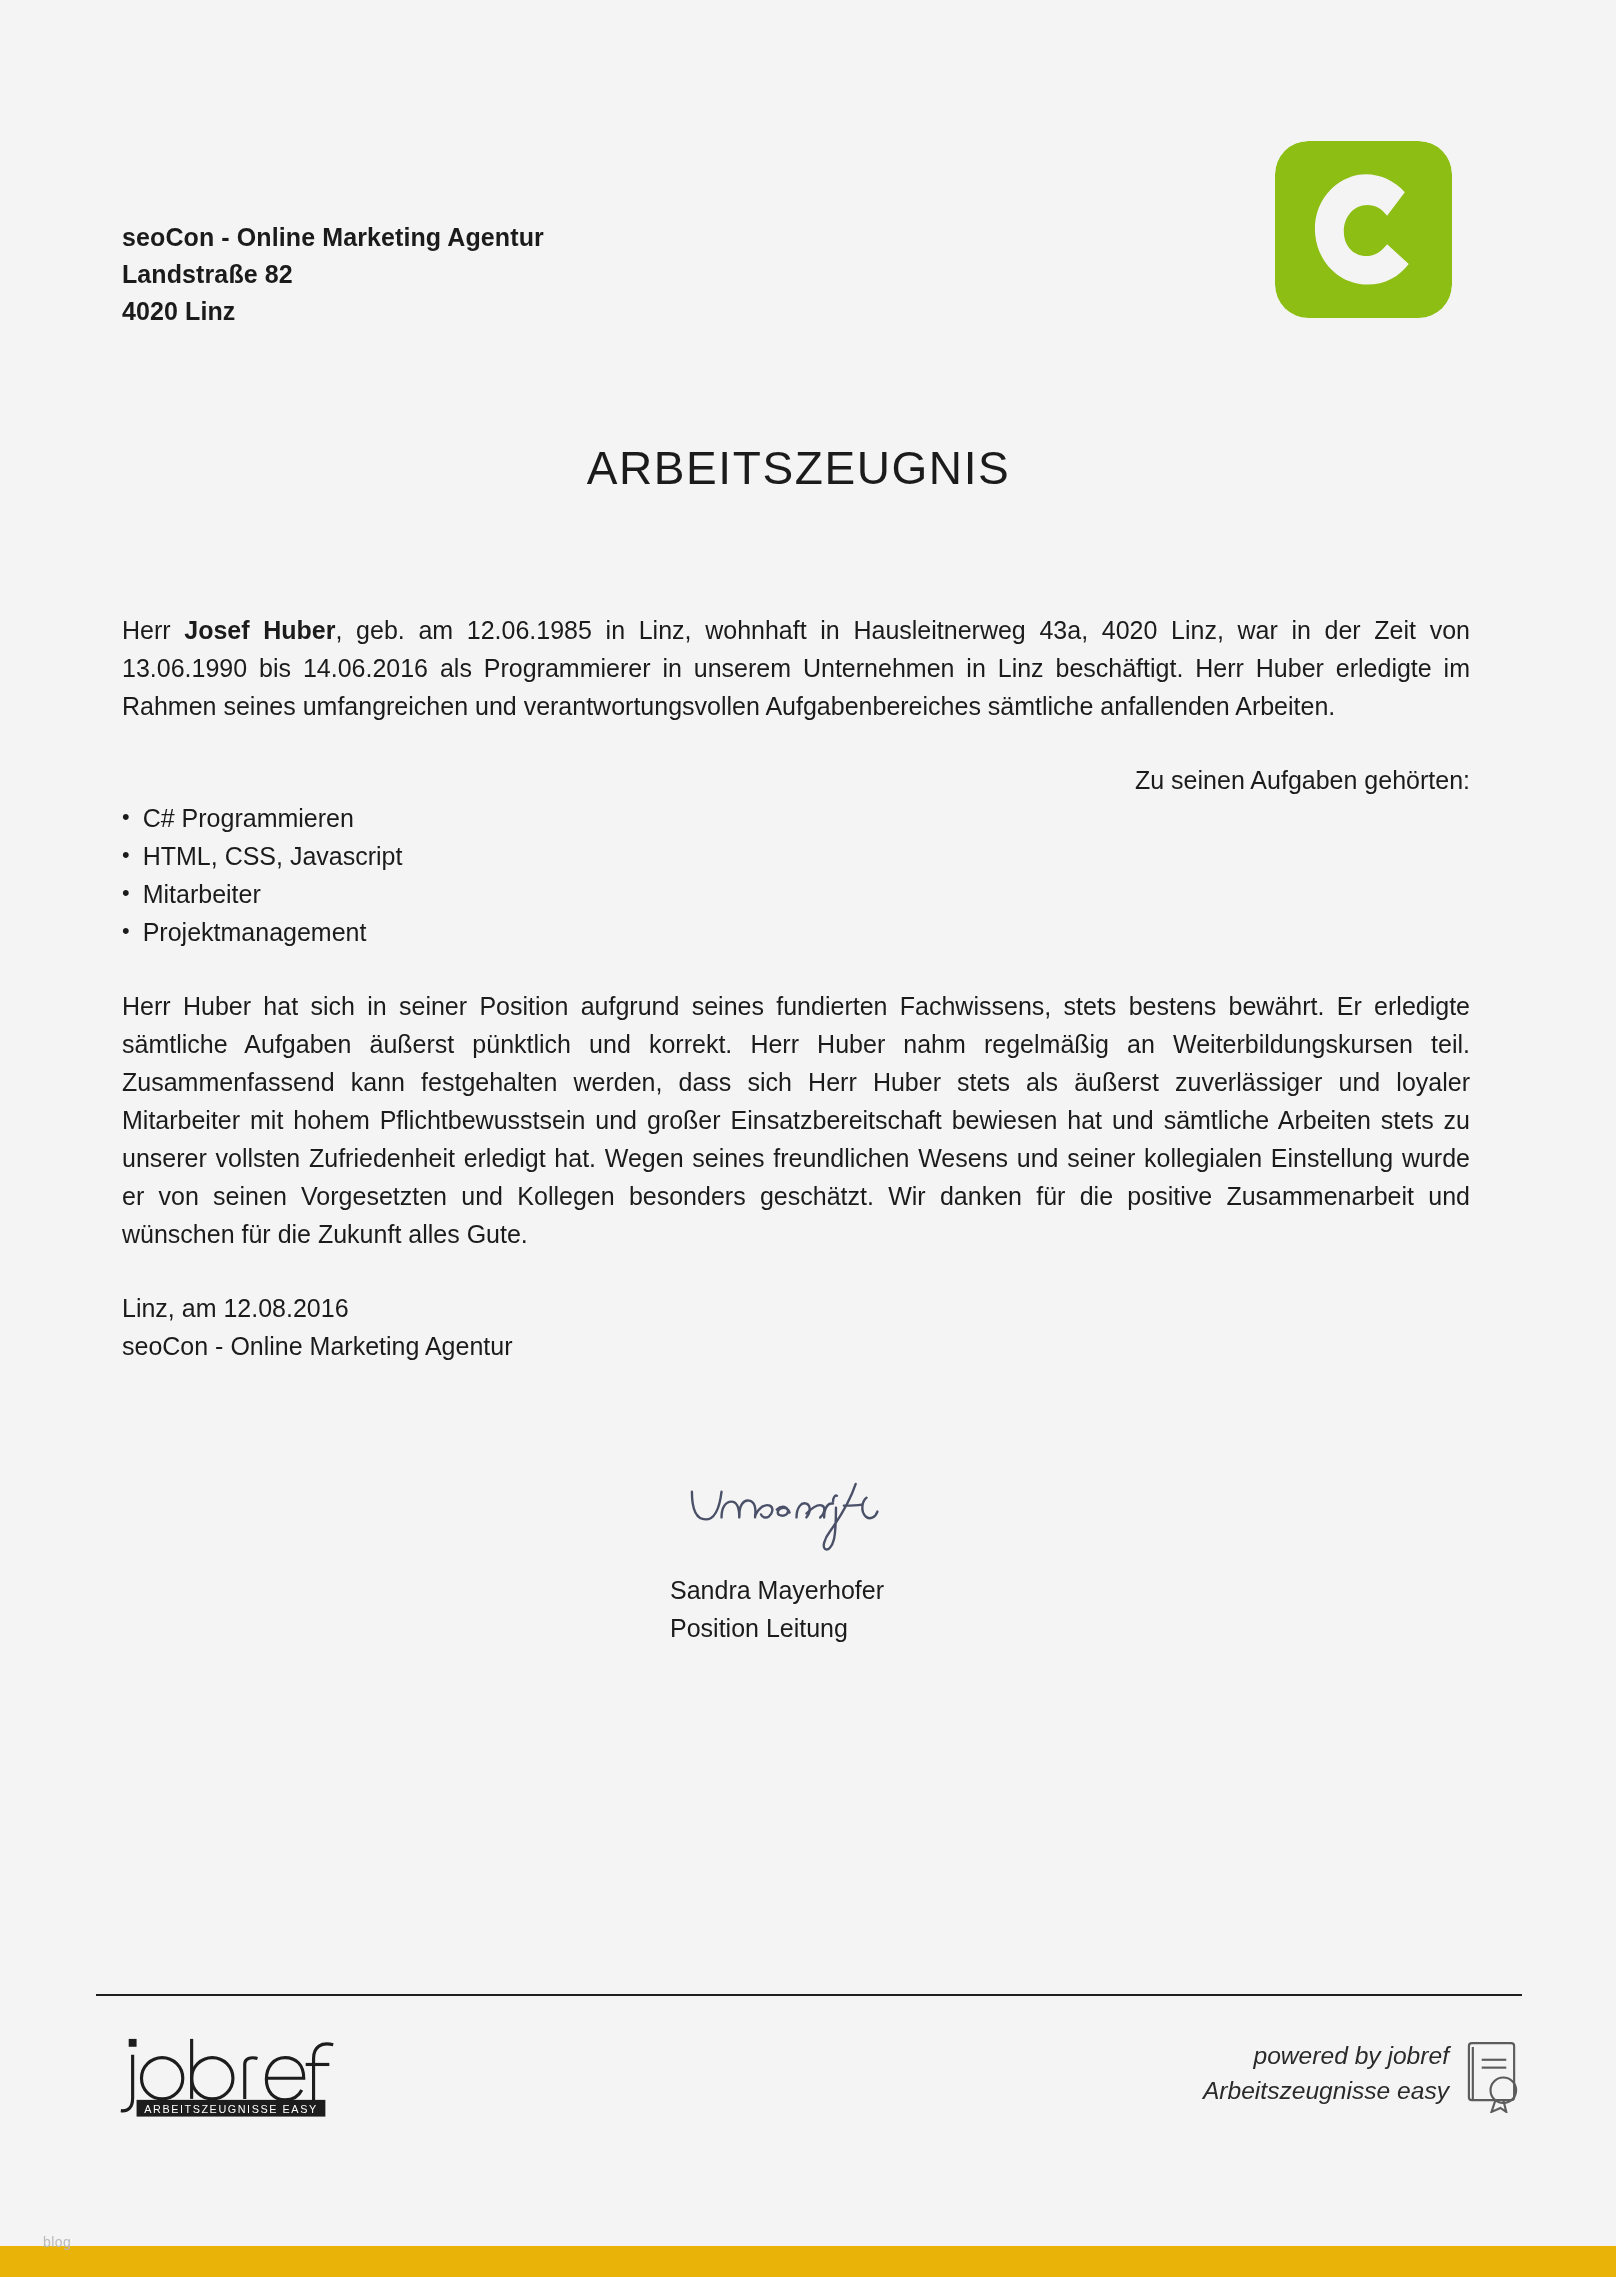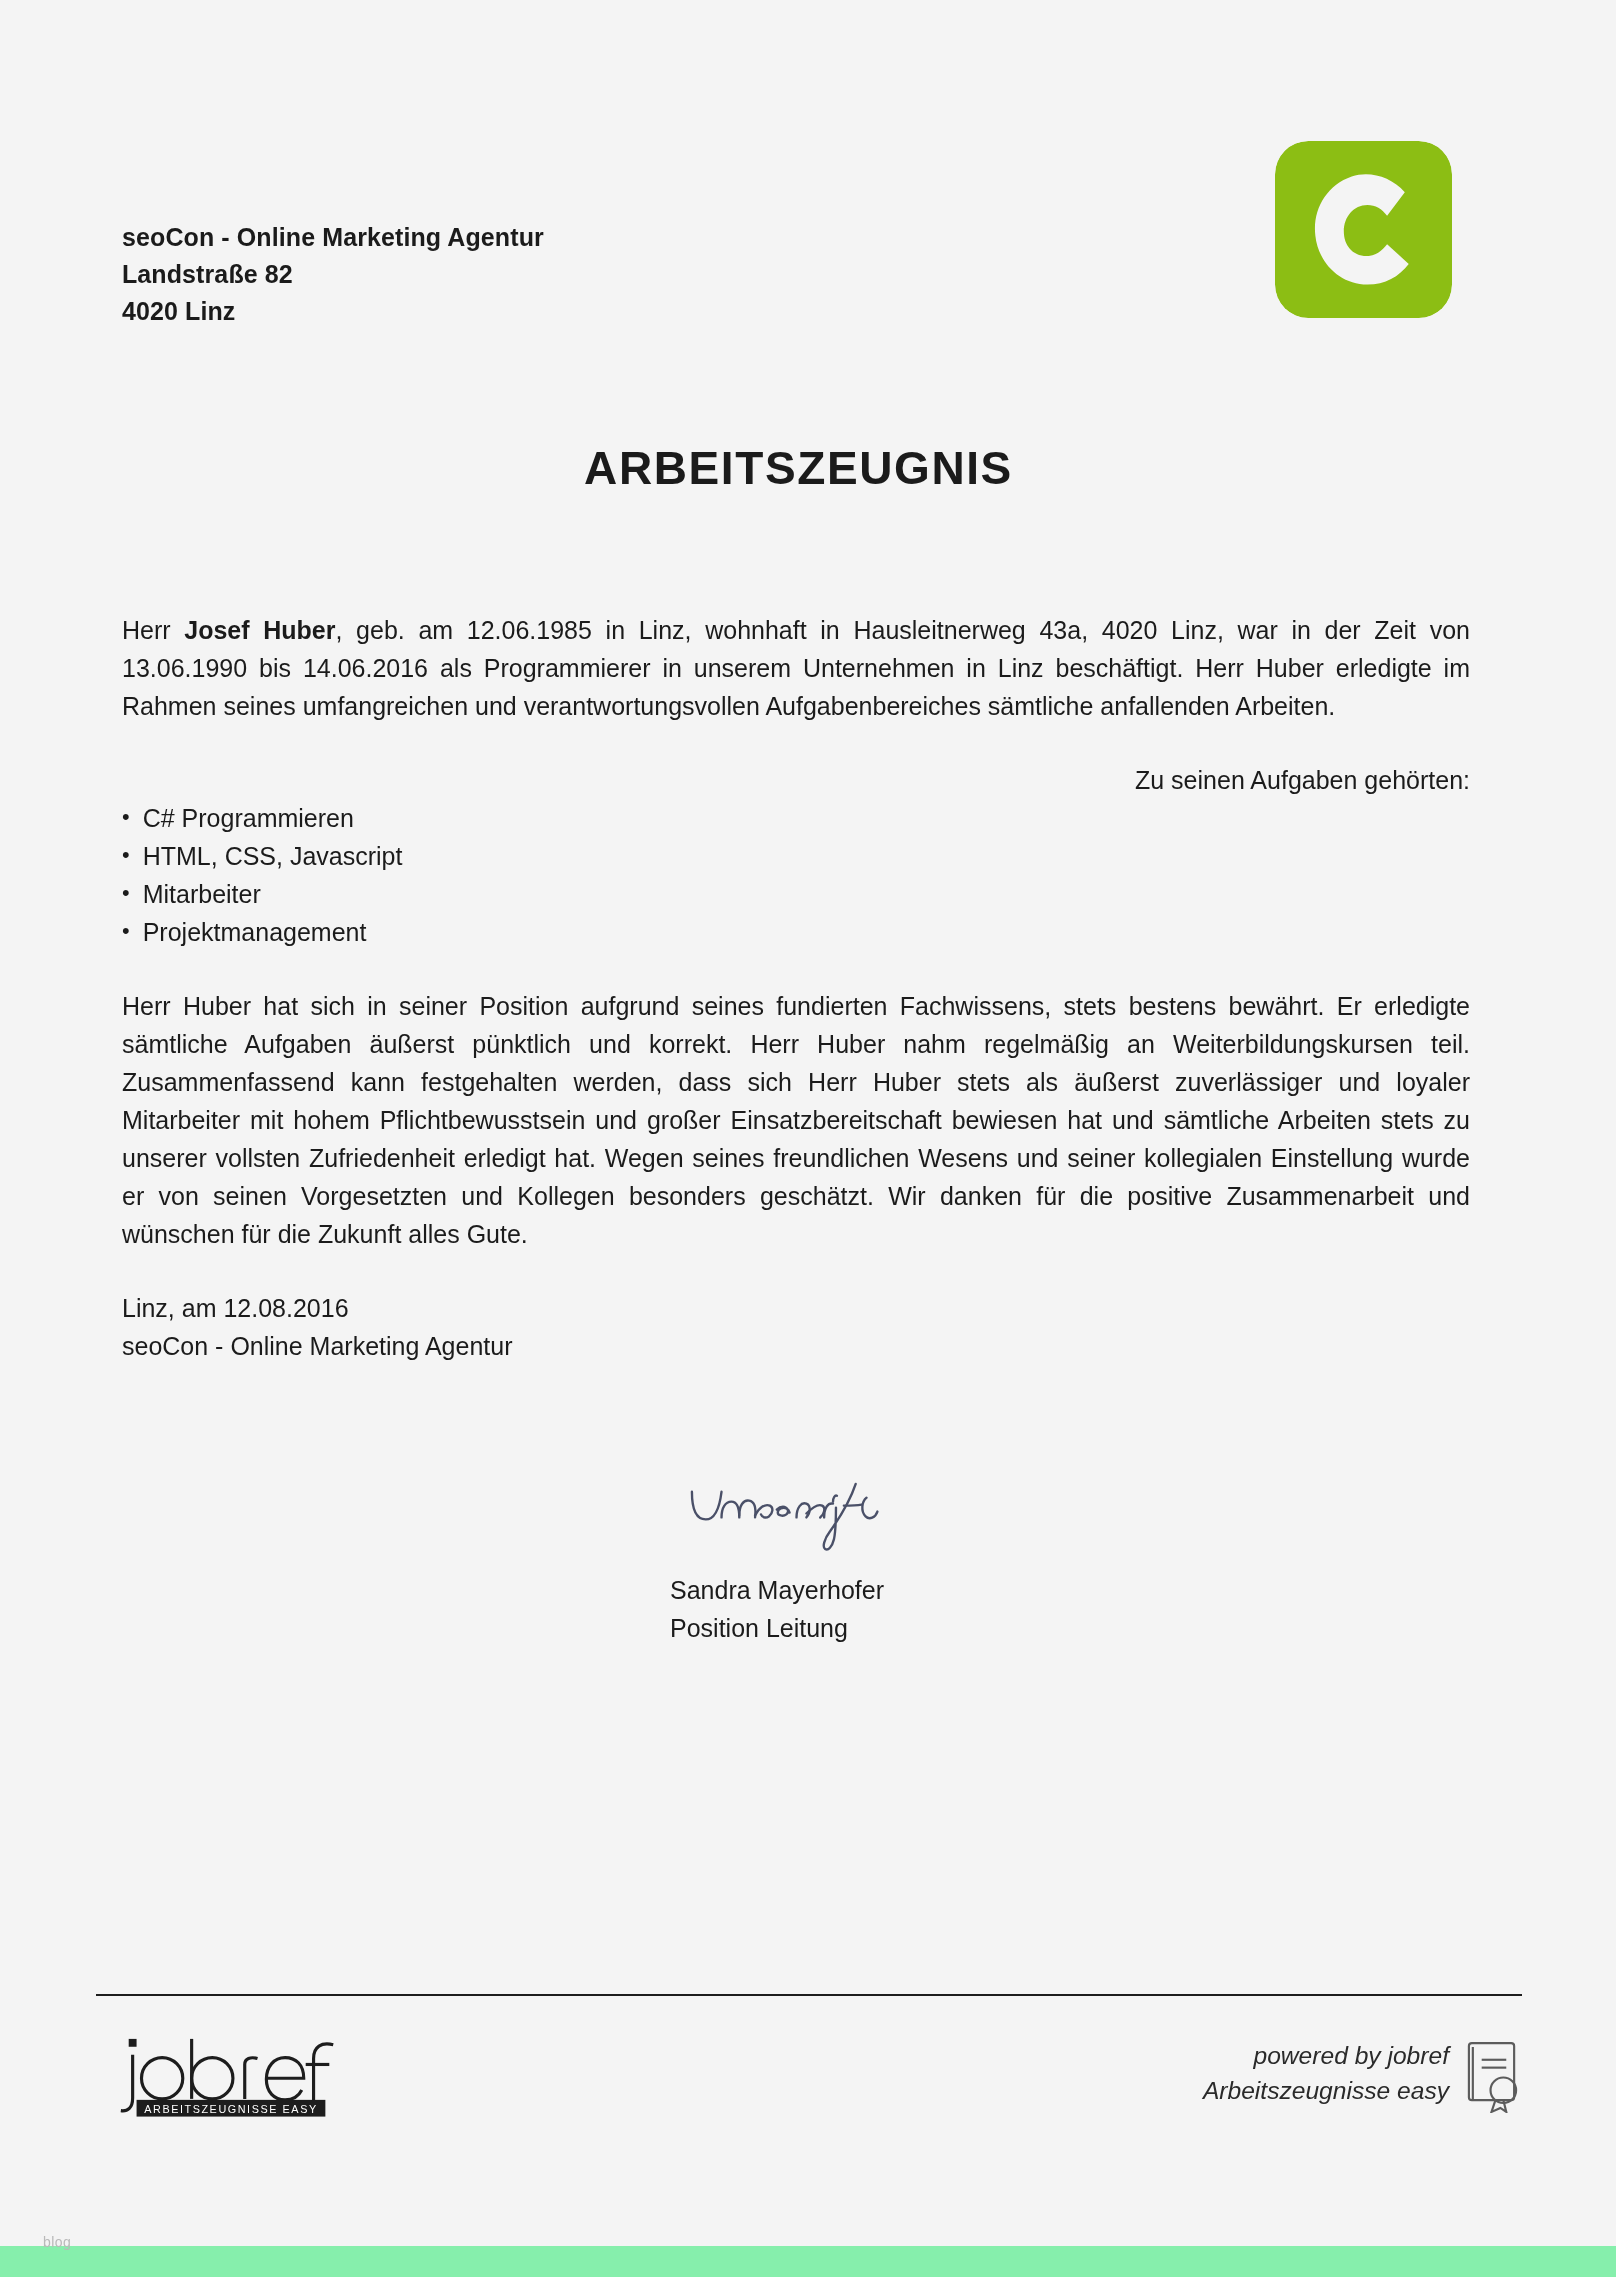--- a/index.html
+++ b/index.html
@@ -5,21 +5,21 @@
 <style>
   html, body {
     margin: 0;
     padding: 0;
     background: #ffffff;
   }
   .page {
     position: relative;
     width: 1617px;
     height: 2277px;
-    background: #86efac;
+    background: #eab308;
     box-sizing: border-box;
     font-family: "Liberation Sans", sans-serif;
     color: #1b1b1b;
     overflow: hidden;
   }
 
   
   .sheet {
     position: absolute;
     left: 0;
@@ -54,21 +54,21 @@
   }
 
   
   .doc-title {
     position: absolute;
     left: 0;
     top: 441px;
     width: 1562px;
     text-align: center;
     font-size: 46px;
-    font-weight: bold;
+    font-weight: normal;
     letter-spacing: 1.6px;
     padding-left: 35px;
     box-sizing: border-box;
   }
 
   
   .body-area {
     position: absolute;
     left: 122px;
     top: 611px;

